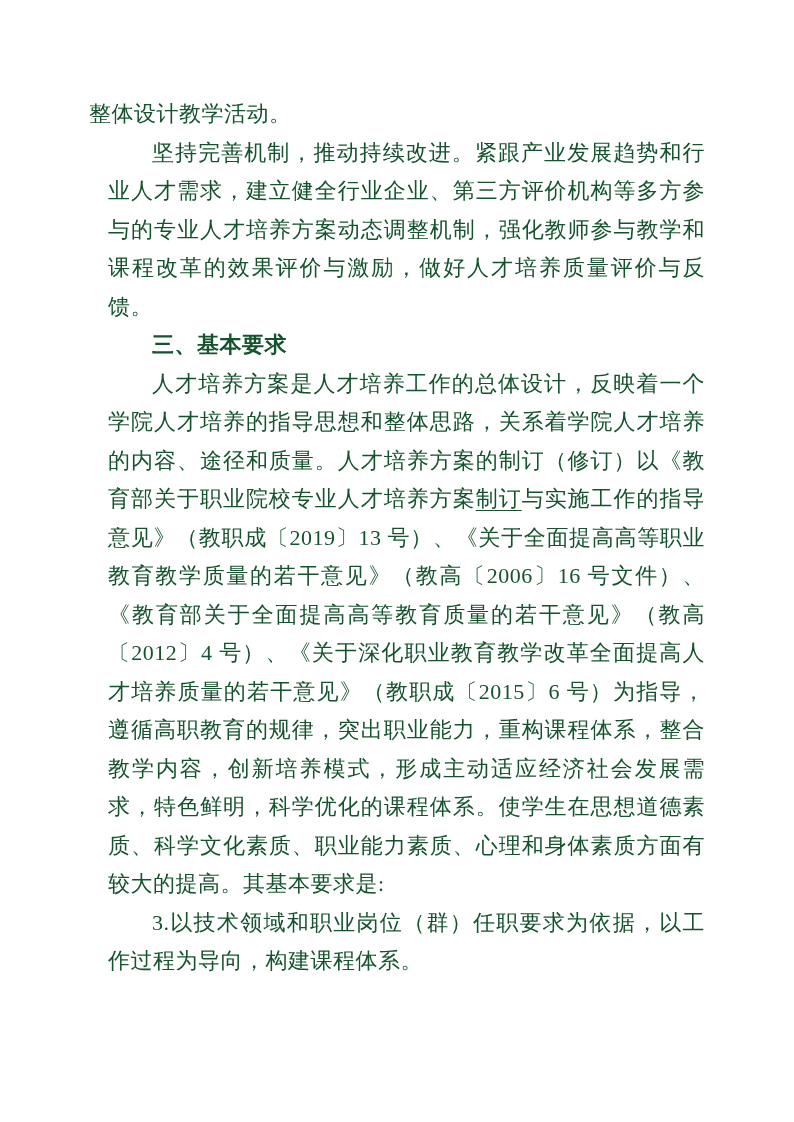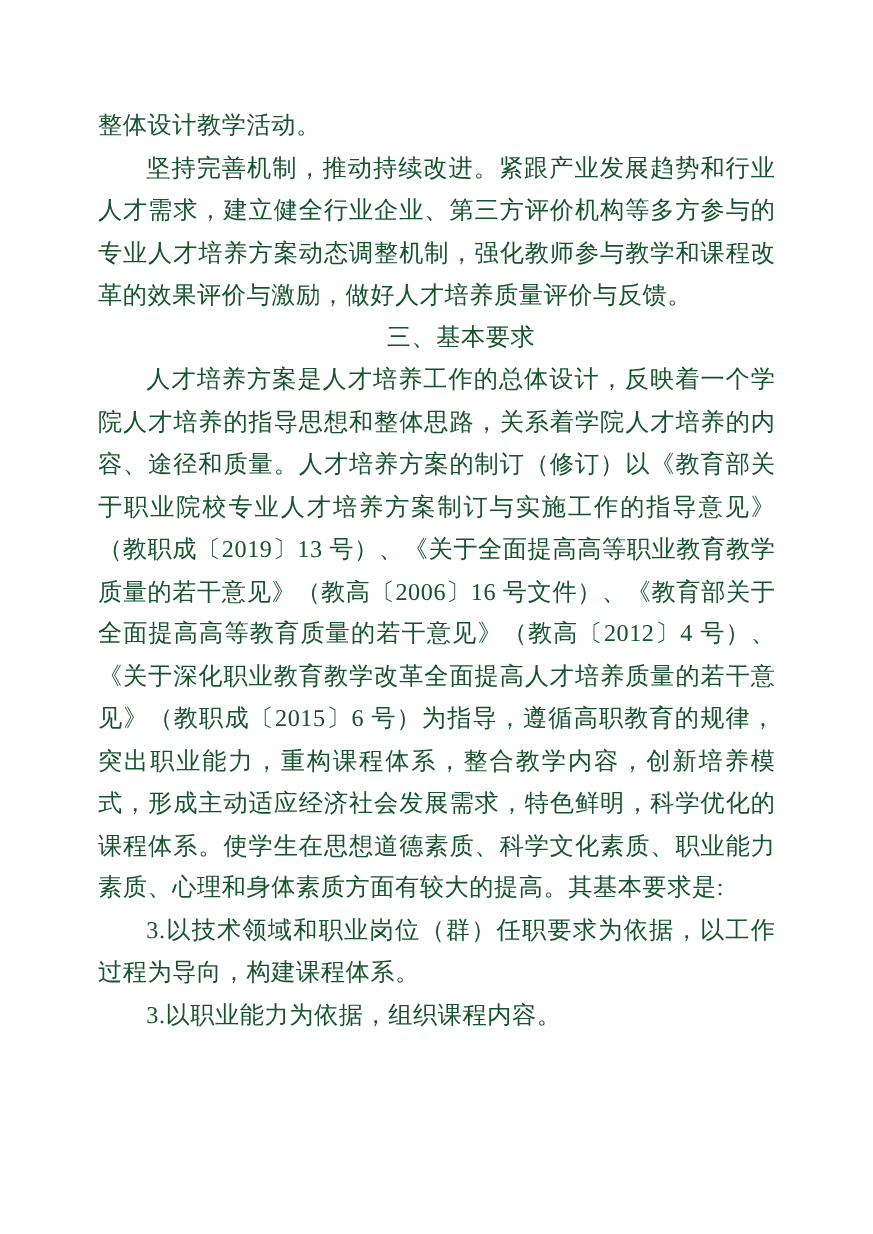--- a/index.html
+++ b/index.html
@@ -22,35 +22,35 @@
     top: 95px;
     color: #14532d;
     font-size: 22px;
     line-height: 38.5px;
     letter-spacing: 0.5px;
   }
   .para {
     text-align: justify;
     text-justify: inter-ideograph;
   }
-  .para.indent { text-indent: 2em; }
+  .para.indent { text-indent: 2em; margin-left: 19px; }
   .para.heading {
-    font-weight: 400;
-    text-align: center;
+    font-weight: 700;
+    text-align: left;
   }
   .underline {
+    text-decoration: underline;
     text-underline-offset: 4px;
     text-decoration-thickness: 1px;
   }
 </style>
 </head>
 <body>
 
 <div class="page">
   <div class="doc-content" id="doc-content">
       <div class="para body"><span class="">整体设计教学活动。</span></div>
       <div class="para body indent"><span class="">坚持完善机制，推动持续改进。紧跟产业发展趋势和行业人才需求，建立健全行业企业、第三方评价机构等多方参与的专业人才培养方案动态调整机制，强化教师参与教学和课程改革的效果评价与激励，做好人才培养质量评价与反馈。</span></div>
       <div class="para heading indent"><span class="">三、基本要求</span></div>
       <div class="para body indent"><span class="">人才培养方案是人才培养工作的总体设计，反映着一个学院人才培养的指导思想和整体思路，关系着学院人才培养的内容、途径和质量。人才培养方案的制订（修订）以《教育部关于职业院校专业人才培养方案</span><span class="underline">制订</span><span class="">与实施工作的指导意见》（教职成〔2019〕13 号）、《关于全面提高高等职业教育教学质量的若干意见》（教高〔2006〕16 号文件）、《教育部关于全面提高高等教育质量的若干意见》（教高〔2012〕4 号）、《关于深化职业教育教学改革全面提高人才培养质量的若干意见》（教职成〔2015〕6 号）为指导，遵循高职教育的规律，突出职业能力，重构课程体系，整合教学内容，创新培养模式，形成主动适应经济社会发展需求，特色鲜明，科学优化的课程体系。使学生在思想道德素质、科学文化素质、职业能力素质、心理和身体素质方面有较大的提高。其基本要求是:</span></div>
       <div class="para body indent"><span class="">3.以技术领域和职业岗位（群）任职要求为依据，以工作过程为导向，构建课程体系。</span></div>
-      <div class="para body indent"><span class="">3.以职业能力为依据，组织课程内容。</span></div>
     </div>
 </div>
 
 </body></html>

